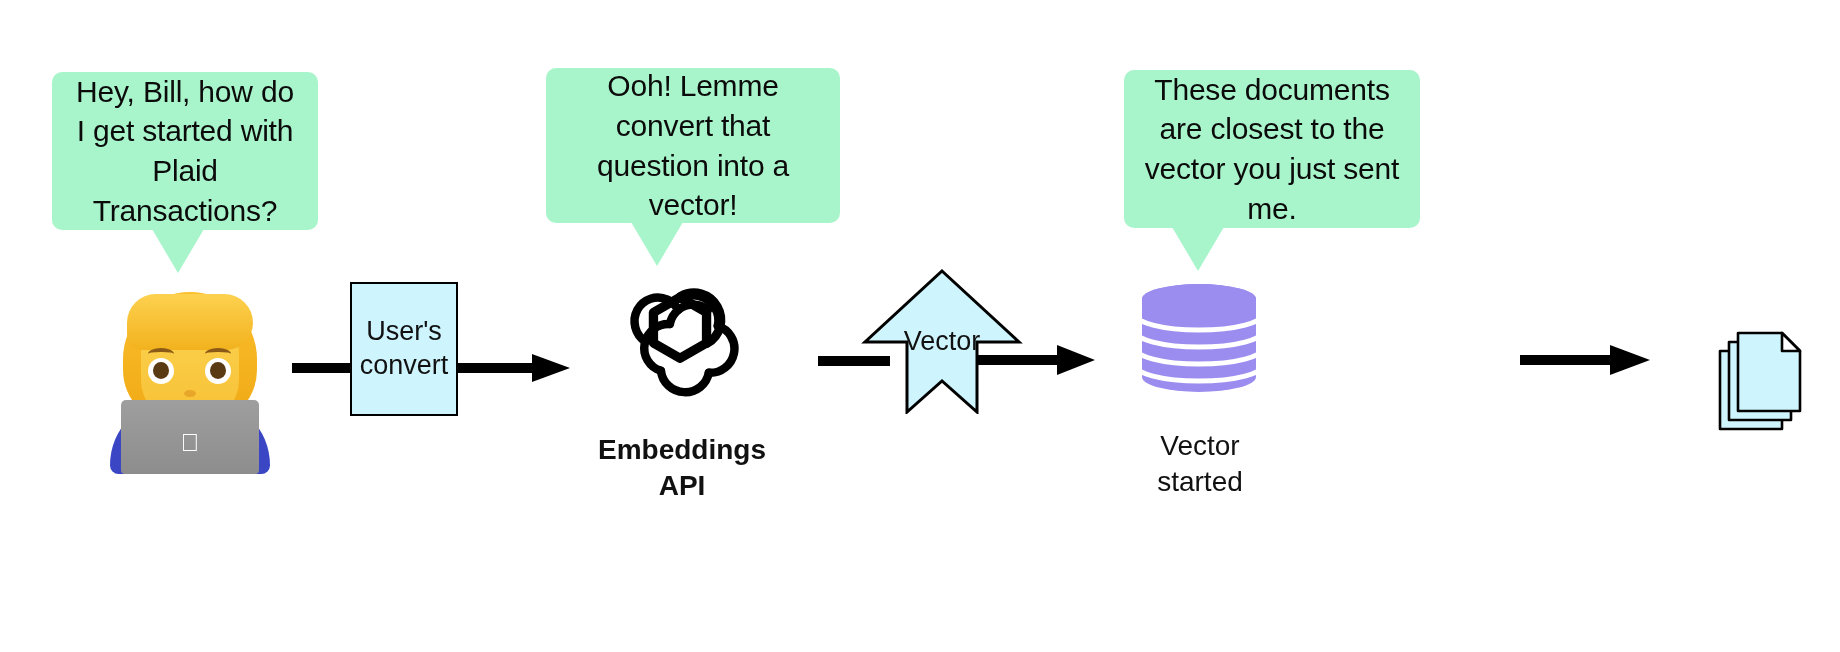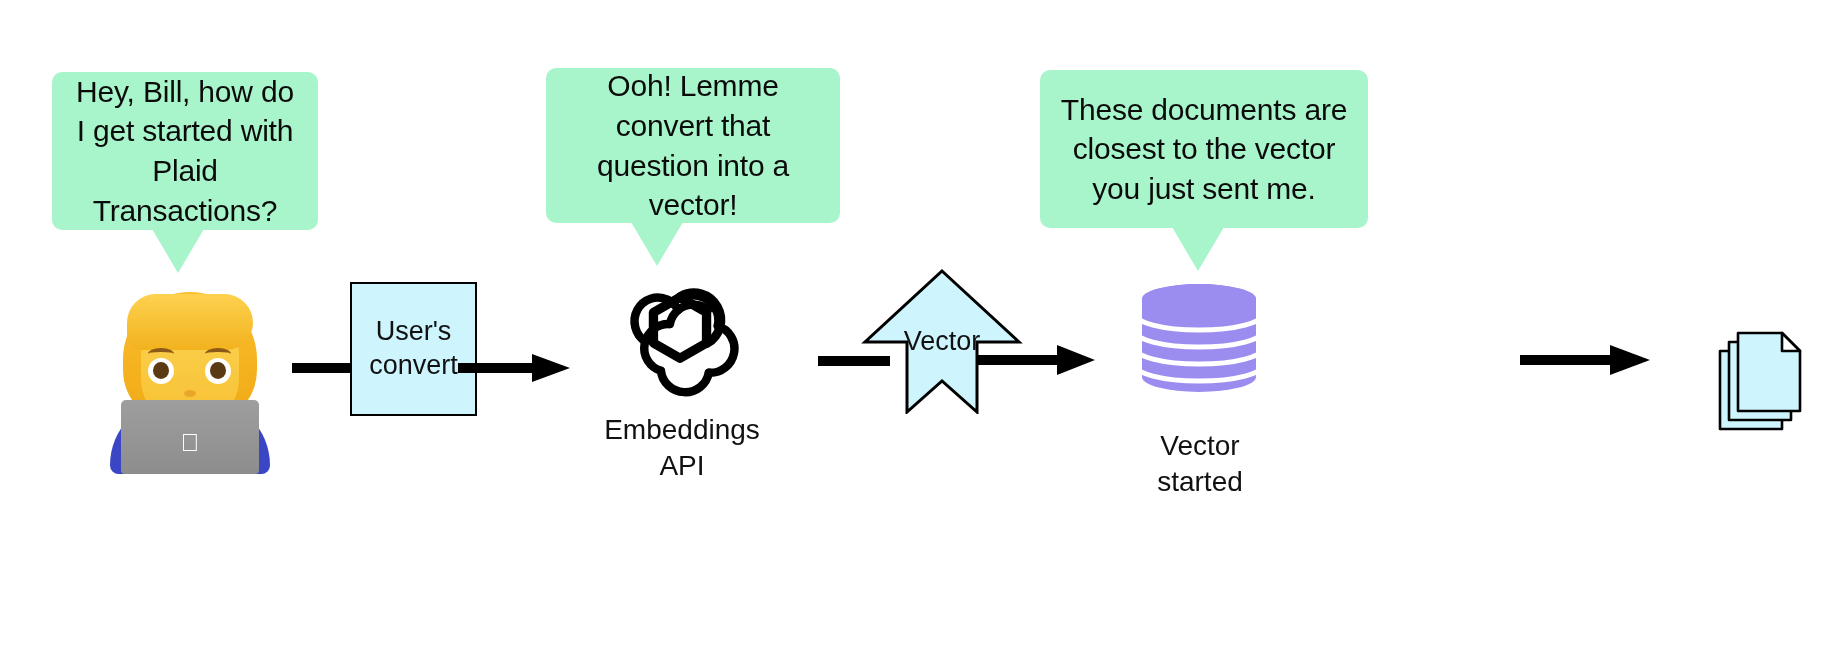--- a/index.html
+++ b/index.html
@@ -42,21 +42,21 @@
     height: 0;
     border-left: 26px solid transparent;
     border-right: 26px solid transparent;
     border-top: 44px solid #a9f5cb;
   }
 
   #bubble-user      { left: 52px;   top: 72px;  width: 266px; height: 158px; }
   #tail-user        { left: 152px;  top: 229px; }
   #bubble-embed     { left: 546px;  top: 68px;  width: 294px; height: 155px; }
   #tail-embed       { left: 631px;  top: 222px; }
-  #bubble-db        { left: 1040px; top: 70px;  width: 328px; height: 158px; }
+  #bubble-db        { left: 1124px; top: 70px;  width: 296px; height: 158px; }
   #tail-db          { left: 1172px; top: 227px; }
 
   
   #person {
     position: absolute;
     left: 105px;
     top: 292px;
     width: 170px;
     height: 182px;
   }
@@ -148,21 +148,21 @@
     border: 2px solid #000000;
     box-sizing: border-box;
     display: flex;
     align-items: center;
     justify-content: center;
     text-align: center;
     color: #111111;
     font-size: 27px;
     line-height: 1.25;
   }
-  #box-users-question { left: 350px; top: 282px; width: 127px; height: 134px; }
+  #box-users-question { left: 350px; top: 282px; width: 108px; height: 134px; }
 
   
   #vector-shape {
     position: absolute;
     left: 861px;
     top: 269px;
     width: 162px;
     height: 145px;
   }
   #vector-shape .vlabel {
@@ -202,21 +202,21 @@
   }
 
   
   .caption {
     position: absolute;
     text-align: center;
     color: #111111;
     font-size: 28px;
     line-height: 1.3;
   }
-  #caption-embeddings { left: 590px;  top: 412px; width: 184px; }
+  #caption-embeddings { left: 590px;  top: 432px; width: 184px; font-weight: bold; }
   #caption-db         { left: 1105px; top: 428px; width: 190px; }
 </style>
 </head>
 <body>
 
 <div id="canvas">
 
   <div class="bubble" id="bubble-user">Hey, Bill, how do I get started with Plaid Transactions?</div>
   <div class="bubble-tail" id="tail-user"></div>
 

